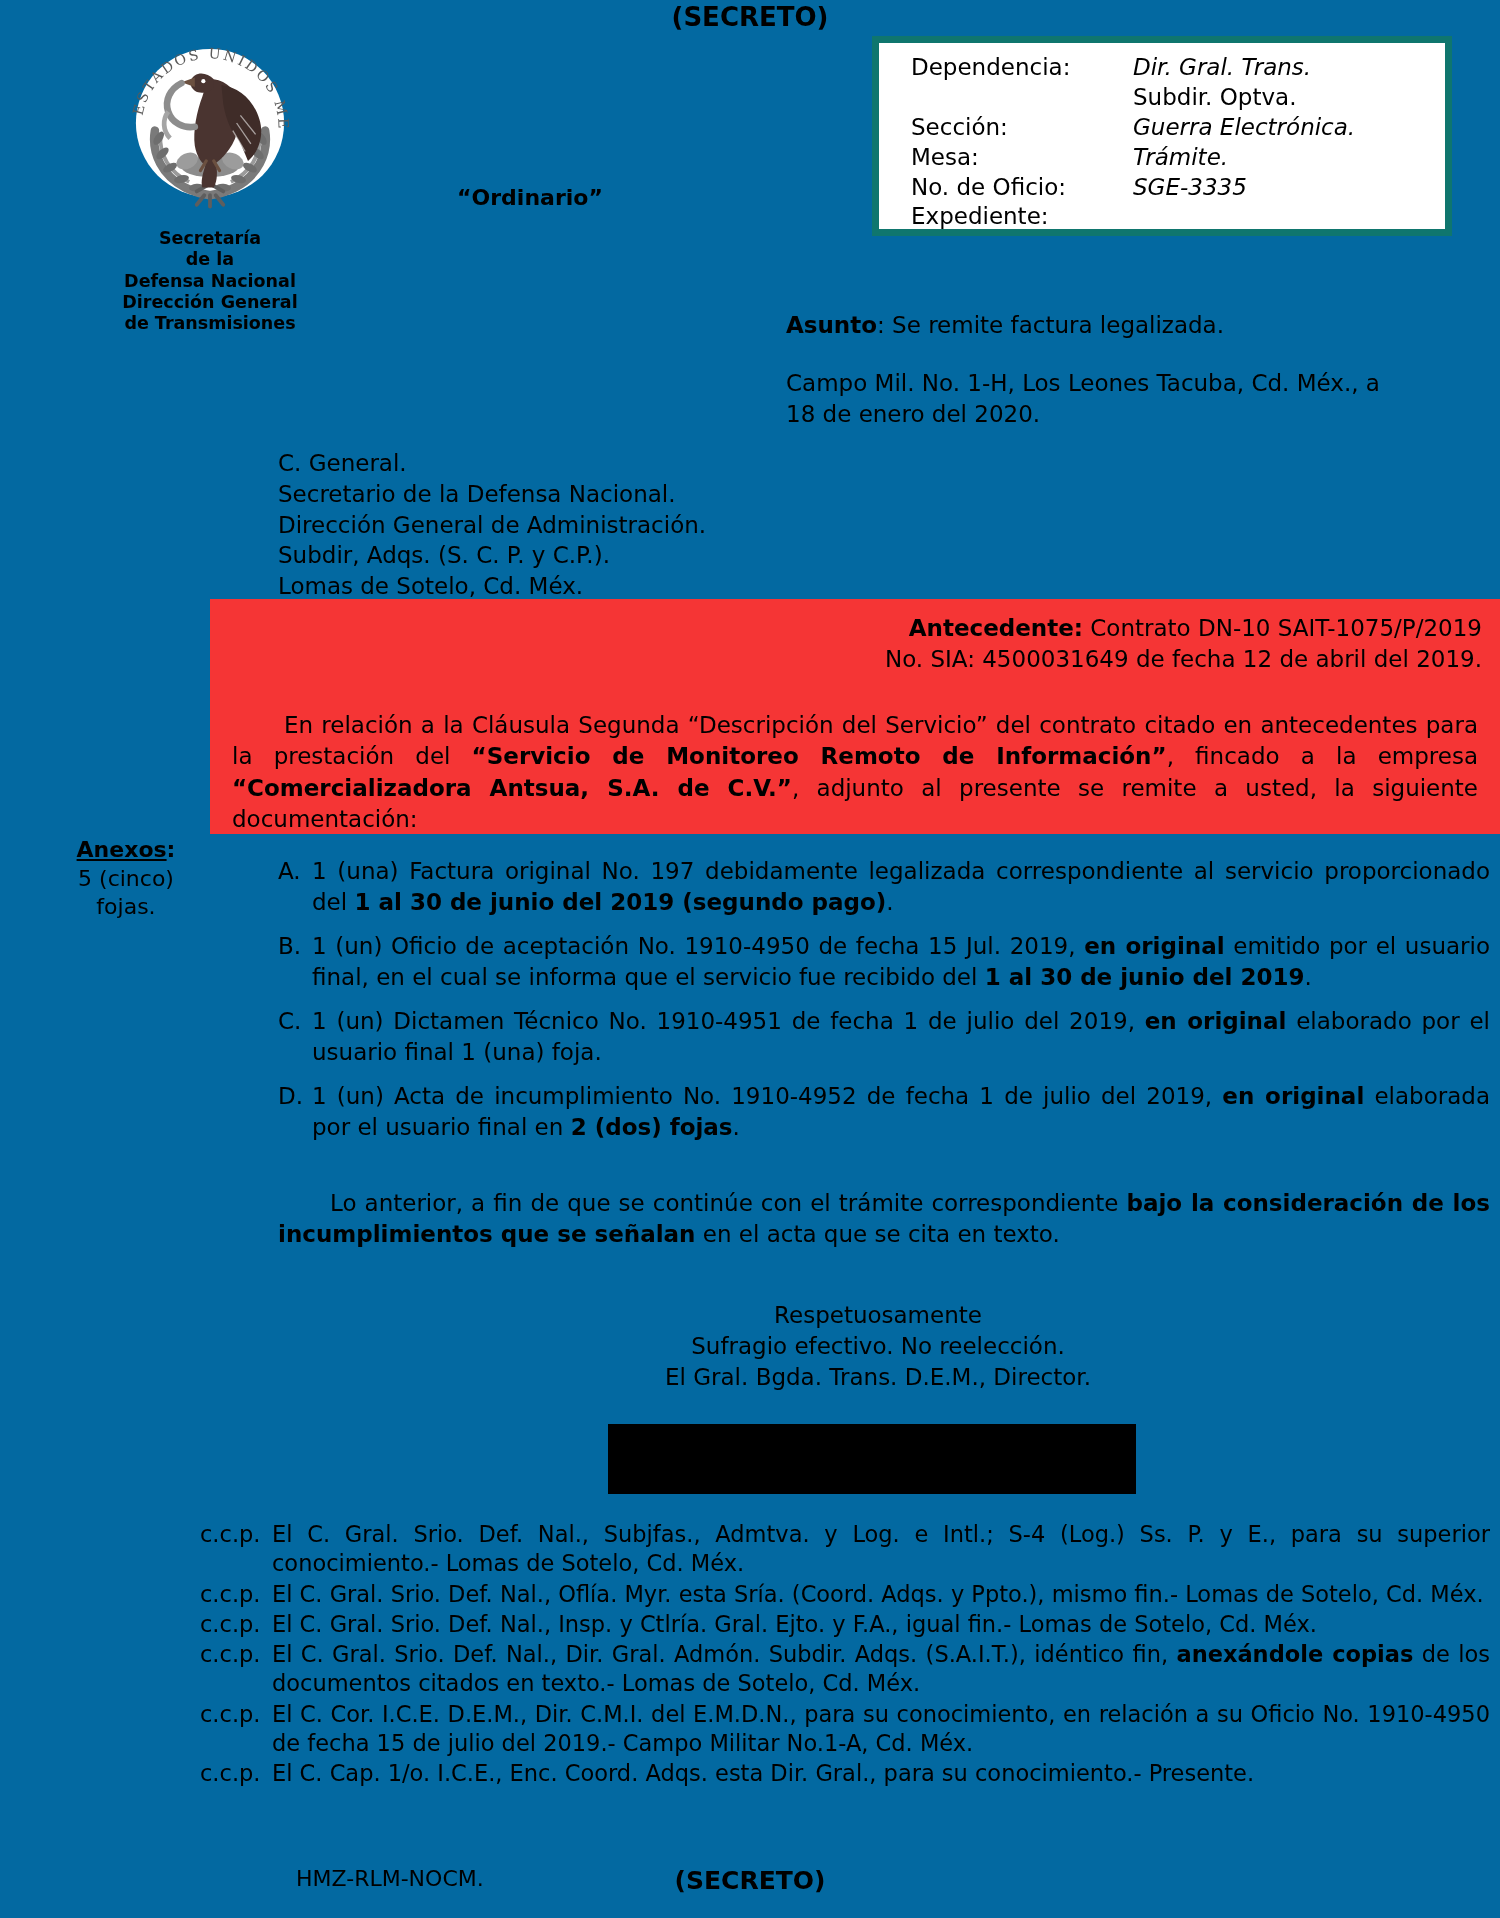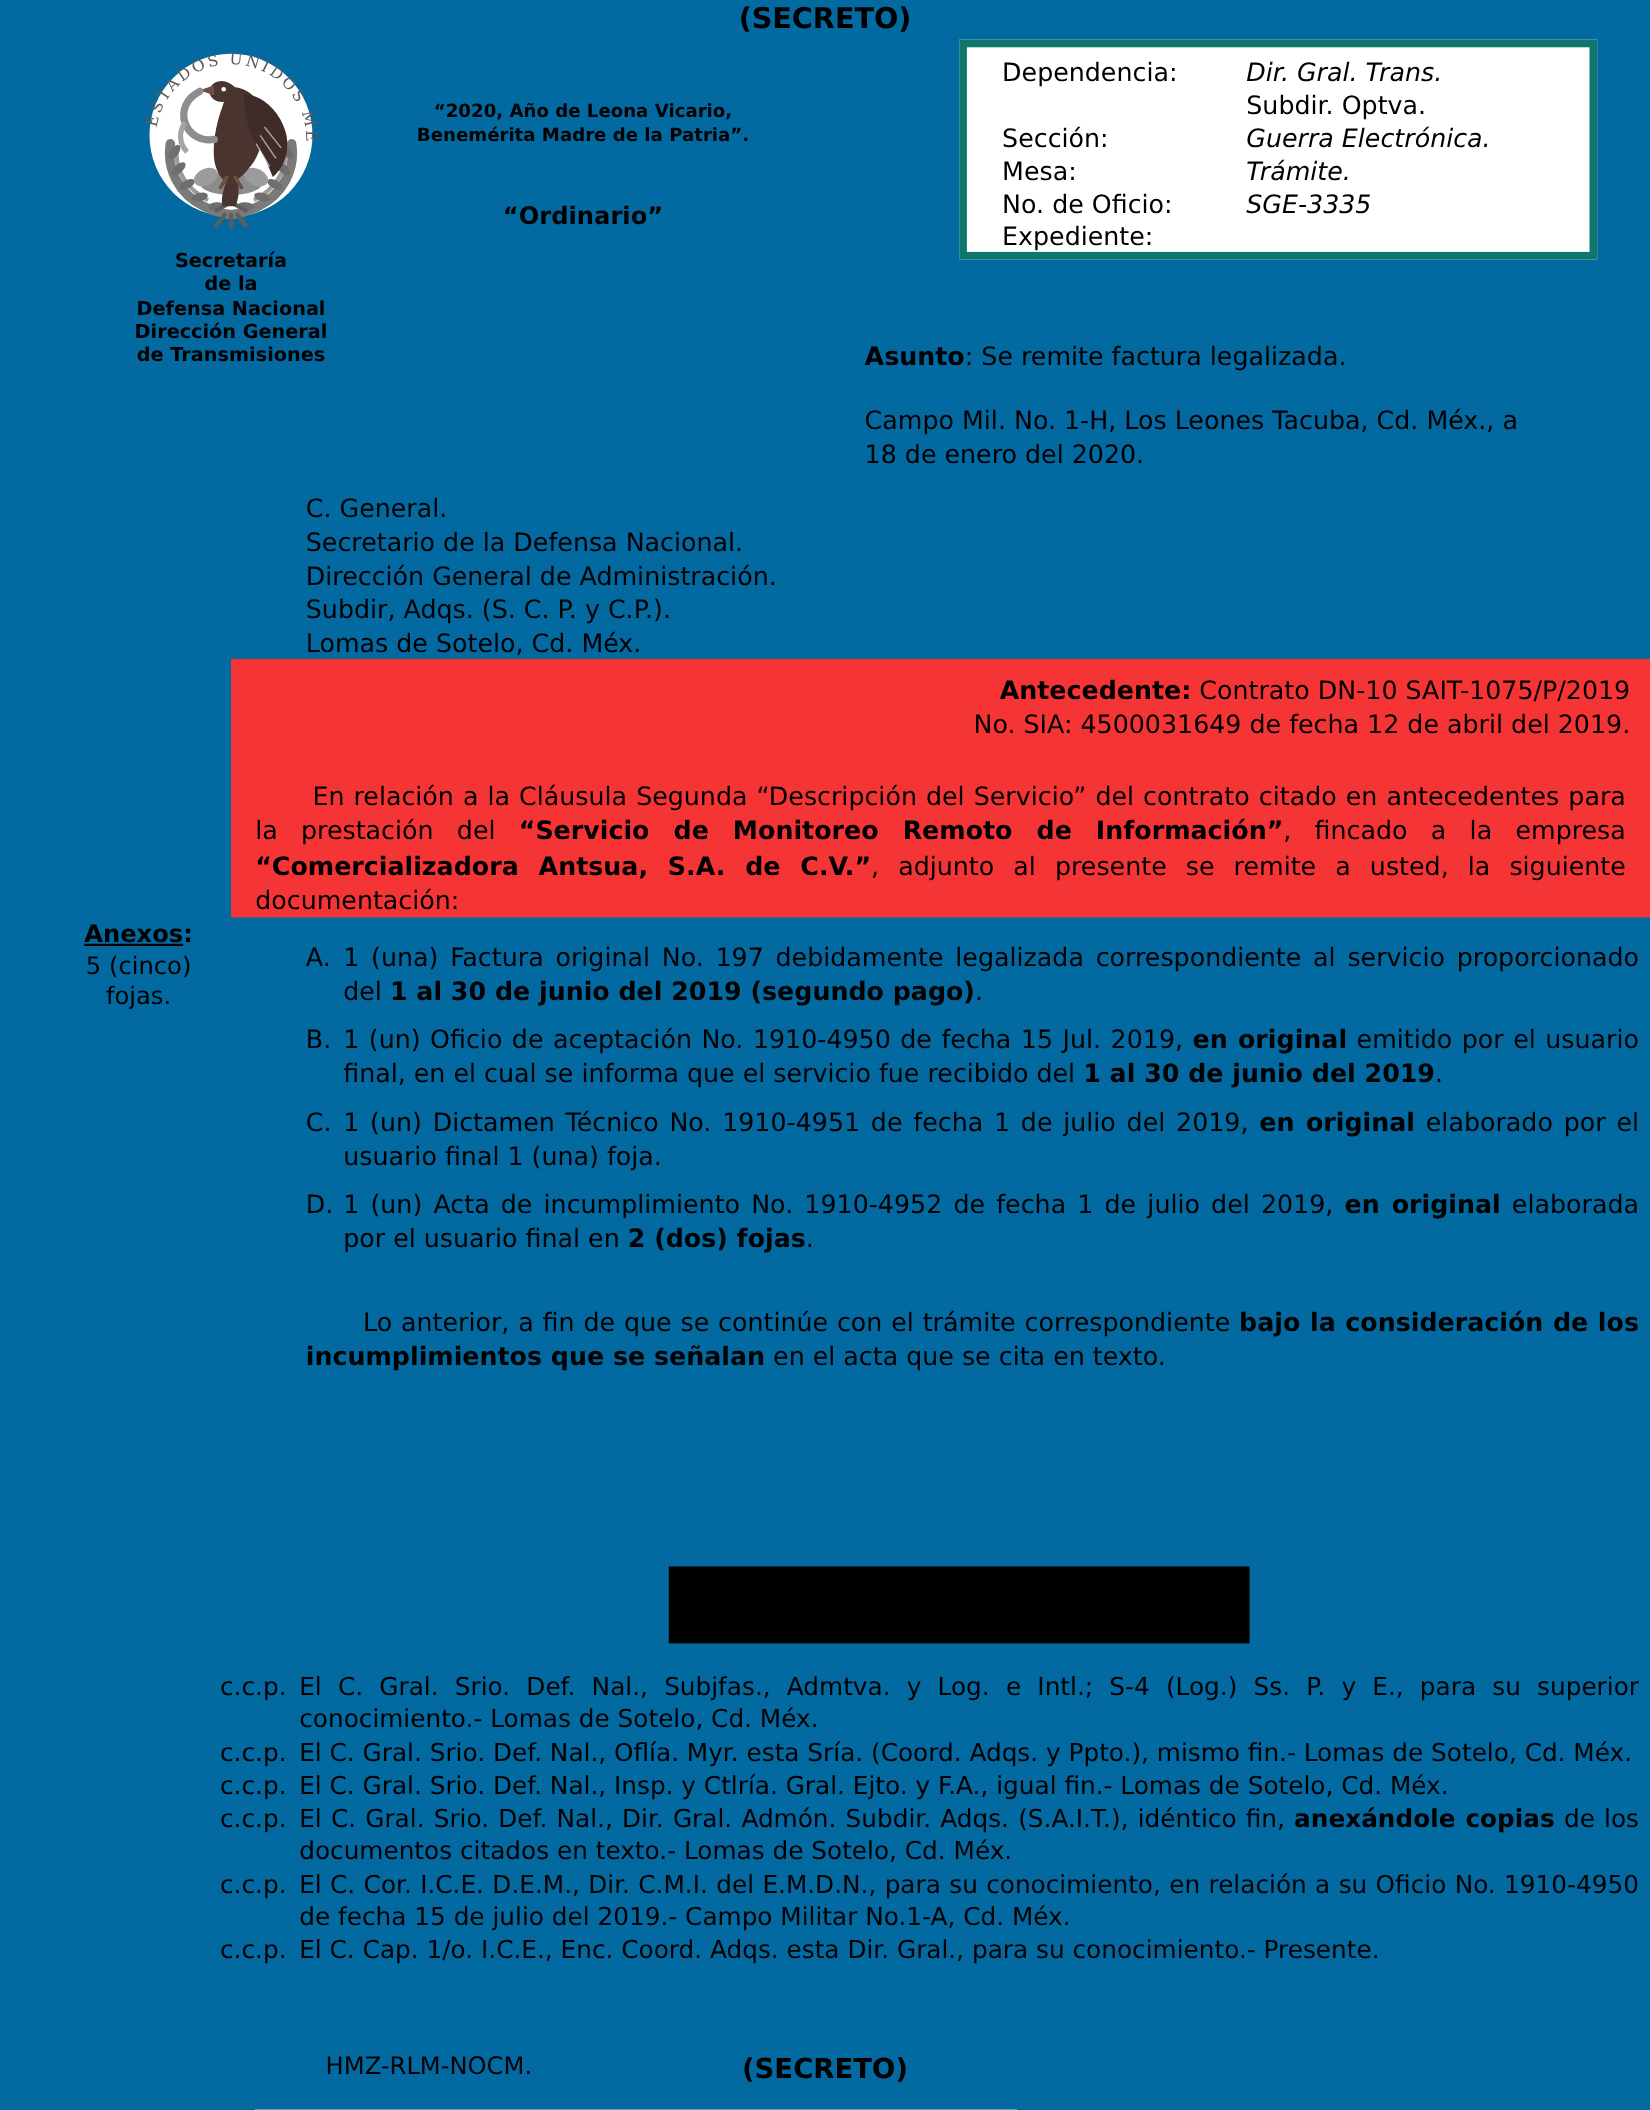--- a/index.html
+++ b/index.html
@@ -293,24 +293,20 @@
 
     <div id="letterhead">
       <div>Secretaría</div>
       <div>de la</div>
       <div>Defensa Nacional</div>
       <div>Dirección General</div>
       <div>de Transmisiones</div>
     </div>
   </div>
 
-  <div id="motto">
-    <div>“2020, Año de Leona Vicario,</div>
-    <div>Benemérita Madre de la Patria”.</div>
-  </div>
   <div id="ordinario">“Ordinario”</div>
 
   <div id="header-box">
     <div class="hb-inner">
       <div class="hb-row">
         <span class="hb-key">Dependencia:</span>
         <span class="hb-val">Dir. Gral. Trans.</span>
       </div>
       <div class="hb-val2">Subdir. Optva.</div>
       <div class="hb-row">
@@ -391,20 +387,25 @@
       <span class="doc-marker">D.</span>
       <span class="doc-text"><span>1 (un) Acta de incumplimiento No. 1910-4952 de fecha 1 de julio del 2019, </span><span class="b">en original</span><span> elaborada por el usuario final en </span><span class="b">2 (dos) fojas</span><span>.</span></span>
     </div>
 
   </div>
 
   <div id="closing">
     <span style="display:inline-block;width:52px;"></span><span>Lo anterior, a fin de que se continúe con el trámite correspondiente </span><span class="b">bajo la consideración de los incumplimientos que se señalan</span><span> en el acta que se cita en texto.</span>
   </div>
 
+  <div id="signoff">
+    <div>Respetuosamente</div>
+    <div>Sufragio efectivo. No reelección.</div>
+    <div>El Gral. Bgda. Trans. D.E.M., Director.</div>
+  </div>
   <div id="sig-redaction"></div>
 
   <div id="ccp">
 
     <div class="ccp-item">
       <span class="ccp-marker">c.c.p.</span>
       <span class="ccp-text">El C. Gral. Srio. Def. Nal., Subjfas., Admtva. y Log. e Intl.; S-4 (Log.) Ss. P. y E., para su superior conocimiento.- Lomas de Sotelo, Cd. Méx.</span>
     </div>
 
     <div class="ccp-item">

